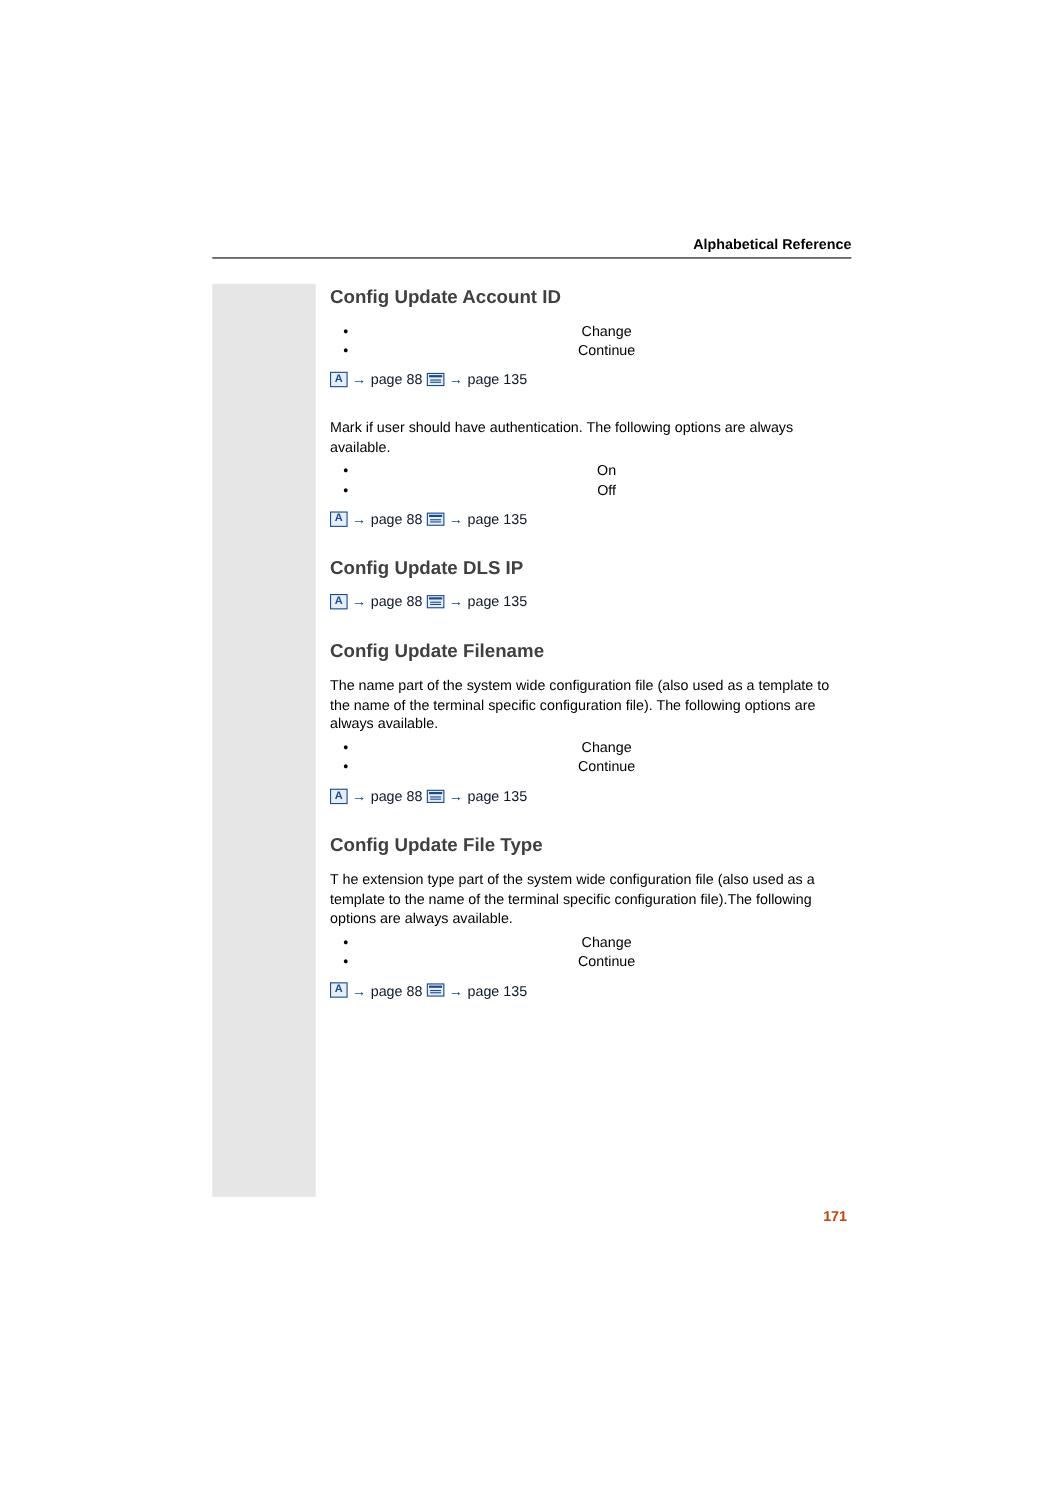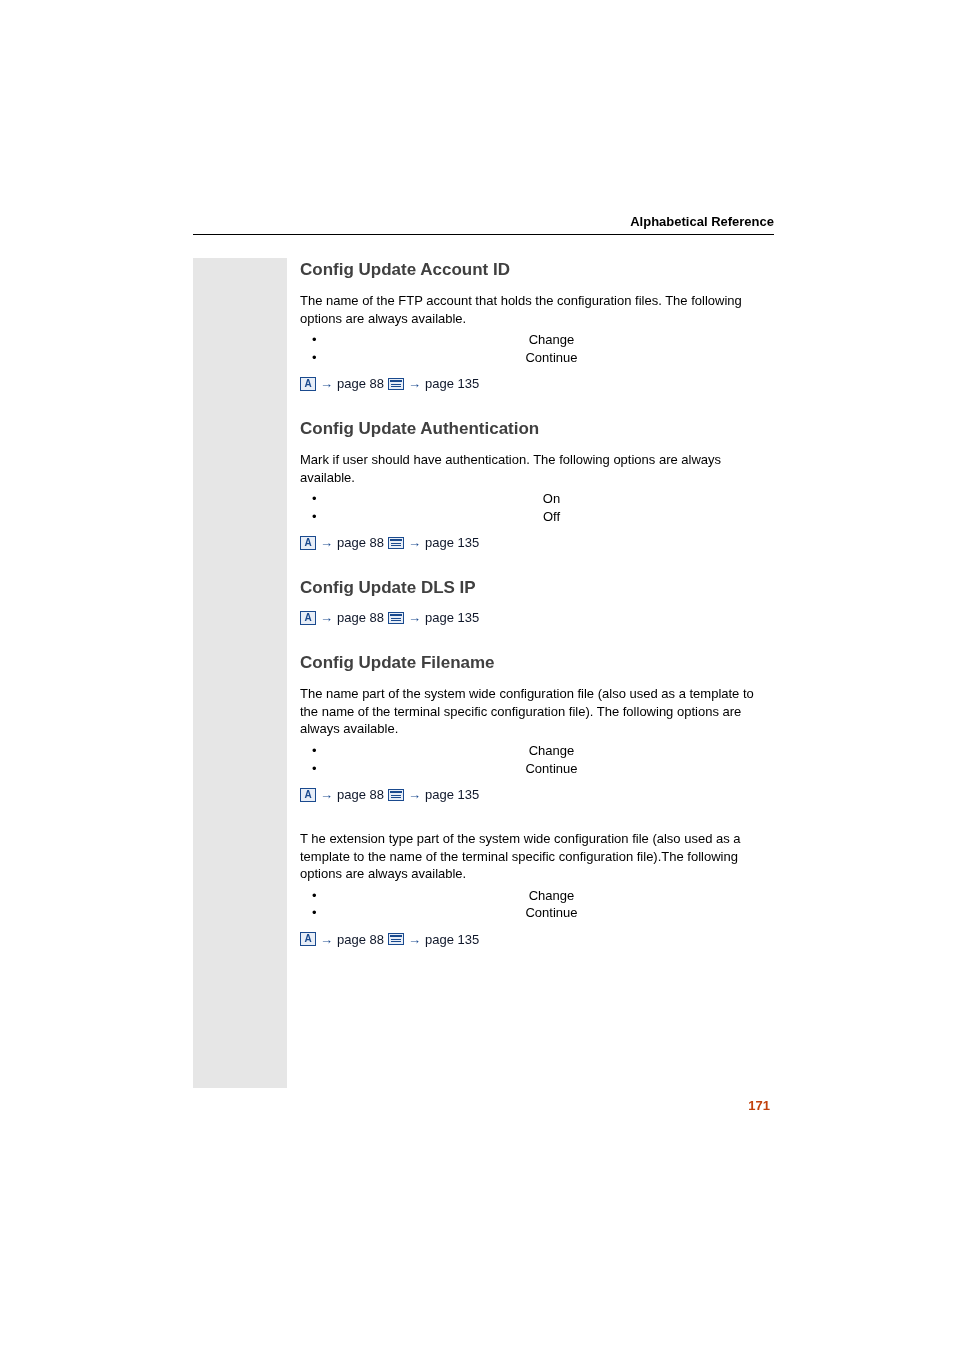--- a/index.html
+++ b/index.html
@@ -154,37 +154,35 @@
 
 <div class="page">
   <div class="header-title">Alphabetical Reference</div>
   <div class="header-line"></div>
   <div class="sidebar"></div>
 
   <div class="content">
 
     <div class="section">
       <div class="section-title">Config Update Account ID</div>
-      <div class="section-body">The name of the FTP account that holds the configuration files. The following options are always available.</div>
       <ul class="bullet-list">
         <li>Change</li>
         <li>Continue</li>
       </ul>
       <div class="ref-line">
         <span class="icon-box">A</span>
         <span class="arrow">→</span>
         <span class="ref-text">page 88</span>
         <span class="icon-web"></span>
         <span class="arrow">→</span>
         <span class="ref-text">page 135</span>
       </div>
     </div>
 
     <div class="section">
-      <div class="section-title">Config Update Authentication</div>
       <div class="section-body">Mark if user should have authentication. The following options are always available.</div>
       <ul class="bullet-list">
         <li>On</li>
         <li>Off</li>
       </ul>
       <div class="ref-line">
         <span class="icon-box">A</span>
         <span class="arrow">→</span>
         <span class="ref-text">page 88</span>
         <span class="icon-web"></span>
@@ -216,20 +214,21 @@
         <span class="icon-box">A</span>
         <span class="arrow">→</span>
         <span class="ref-text">page 88</span>
         <span class="icon-web"></span>
         <span class="arrow">→</span>
         <span class="ref-text">page 135</span>
       </div>
     </div>
 
     <div class="section">
+      <div class="section-title">Config Update File Type</div>
       <div class="section-body">T he extension type part of the system wide configuration file (also used as a template to the name of the terminal specific configuration file).The following options are always available.</div>
       <ul class="bullet-list">
         <li>Change</li>
         <li>Continue</li>
       </ul>
       <div class="ref-line">
         <span class="icon-box">A</span>
         <span class="arrow">→</span>
         <span class="ref-text">page 88</span>
         <span class="icon-web"></span>

